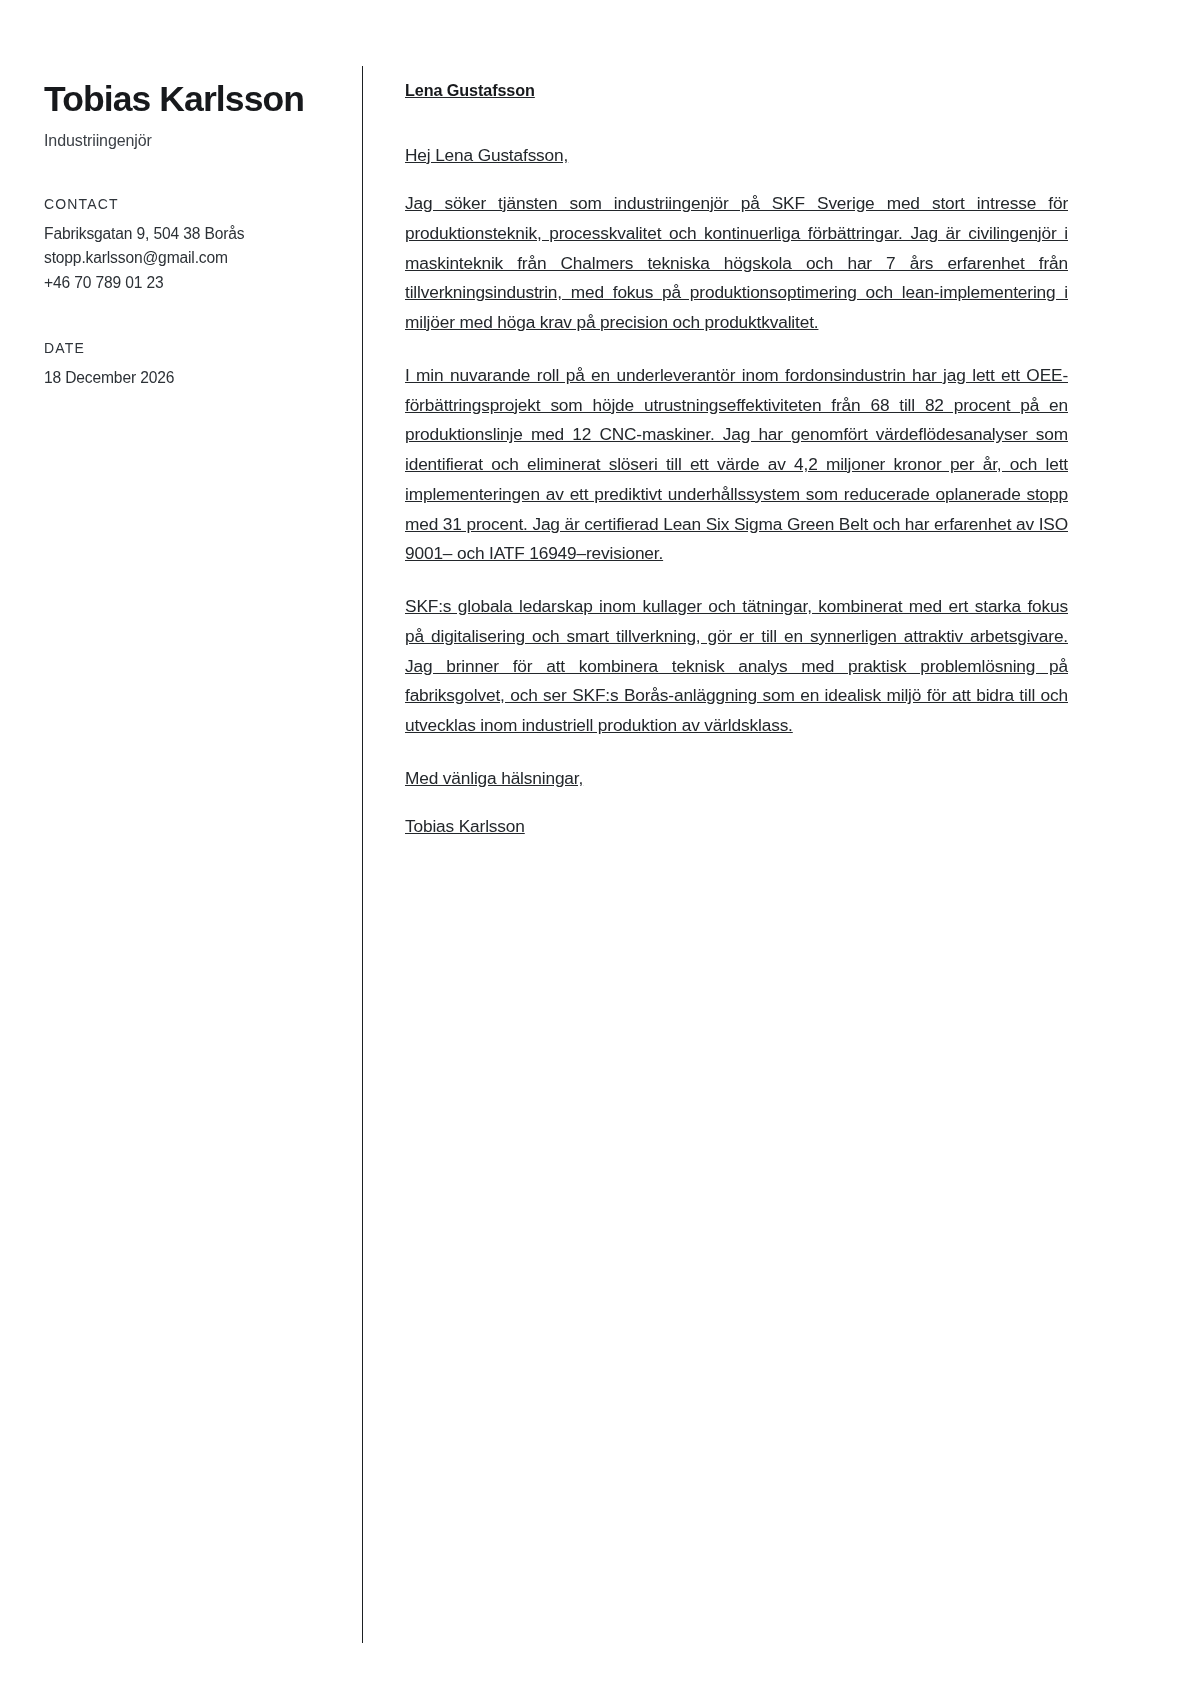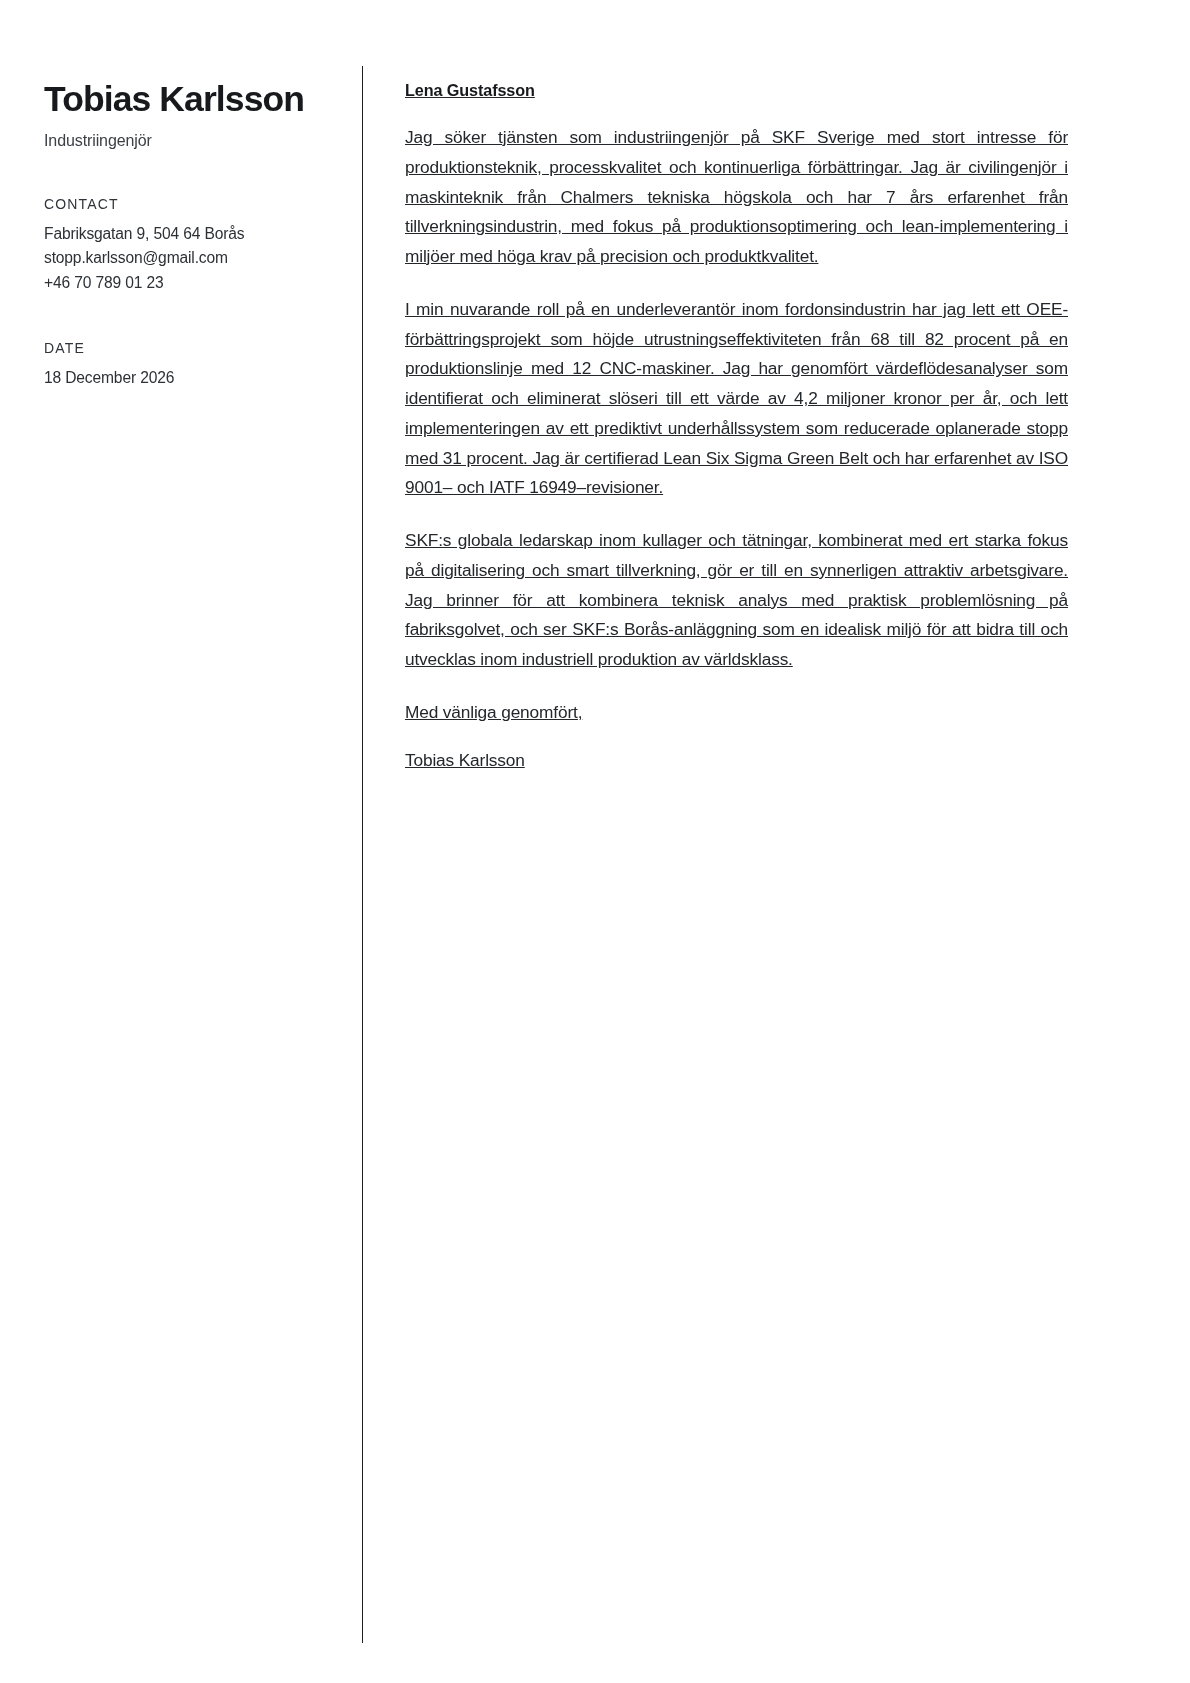--- a/index.html
+++ b/index.html
@@ -141,45 +141,46 @@
 <div class="page">
 
   <aside class="sidebar">
 
     <h1 class="cand-name">Tobias Karlsson</h1>
 
     <div class="cand-role">Industriingenjör</div>
 
     <section class="side-block contact-block">
       <div class="side-heading">CONTACT</div>
-      <div class="side-line">Fabriksgatan 9, 504 64 Borås</div>
+      <div class="side-line">Fabriksgatan 9, 504 38 Borås</div>
       <div class="side-line">stopp.karlsson@gmail.com</div>
       <div class="side-line">+46 70 789 01 23</div>
     </section>
 
     <section class="side-block date-block">
       <div class="side-heading">DATE</div>
       <div class="side-line">18 December 2026</div>
     </section>
 
   </aside>
 
   <div class="divider"></div>
 
   <main class="letter">
 
     <div class="rcpt-name">Lena Gustafsson</div>
 
 
+    <p class="greeting">Hej Lena Gustafsson,</p>
 
     <p class="para">Jag söker tjänsten som industriingenjör på SKF Sverige med stort intresse för produktionsteknik, processkvalitet och kontinuerliga förbättringar. Jag är civilingenjör i maskinteknik från Chalmers tekniska högskola och har 7 års erfarenhet från tillverkningsindustrin, med fokus på produktionsoptimering och lean-implementering i miljöer med höga krav på precision och produktkvalitet.</p>
 
     <p class="para">I min nuvarande roll på en underleverantör inom fordonsindustrin har jag lett ett OEE-förbättringsprojekt som höjde utrustningseffektiviteten från 68 till 82 procent på en produktionslinje med 12 CNC-maskiner. Jag har genomfört värdeflödesanalyser som identifierat och eliminerat slöseri till ett värde av 4,2 miljoner kronor per år, och lett implementeringen av ett prediktivt underhållssystem som reducerade oplanerade stopp med 31 procent. Jag är certifierad Lean Six Sigma Green Belt och har erfarenhet av ISO 9001– och IATF 16949–revisioner.</p>
 
     <p class="para">SKF:s globala ledarskap inom kullager och tätningar, kombinerat med ert starka fokus på digitalisering och smart tillverkning, gör er till en synnerligen attraktiv arbetsgivare. Jag brinner för att kombinera teknisk analys med praktisk problemlösning på fabriksgolvet, och ser SKF:s Borås-anläggning som en idealisk miljö för att bidra till och utvecklas inom industriell produktion av världsklass.</p>
 
-    <p class="closing">Med vänliga genomfört,</p>
+    <p class="closing">Med vänliga hälsningar,</p>
 
     <p class="signature">Tobias Karlsson</p>
 
   </main>
 
 </div>
 
 </body></html>

